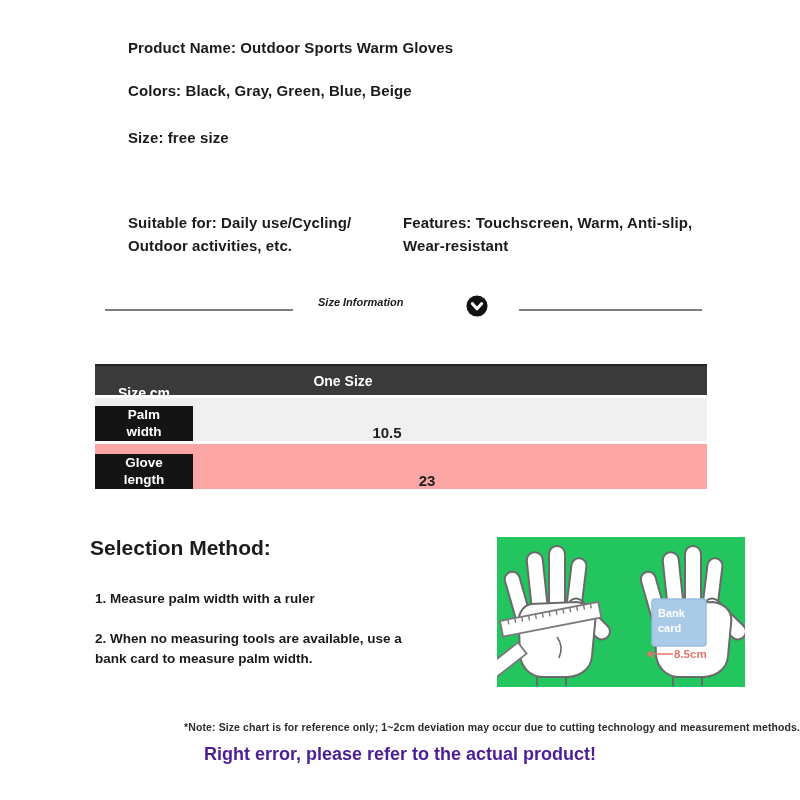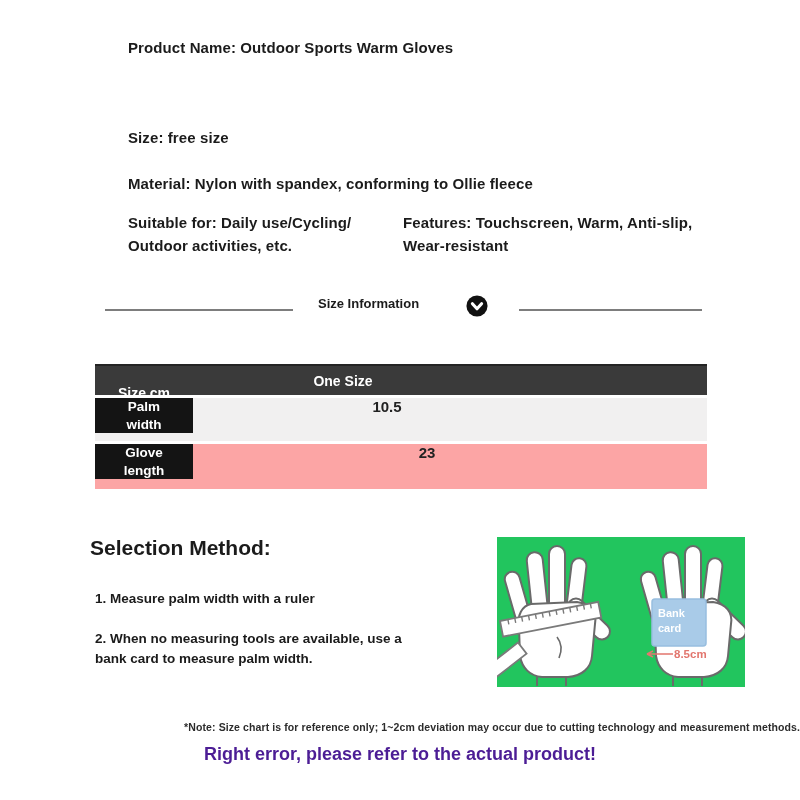--- a/index.html
+++ b/index.html
@@ -6,32 +6,32 @@
   html,body { width:800px; height:800px; background:#fff; }
   .page {
     position:relative; width:800px; height:800px; background:#ffffff;
     font-family:"Liberation Sans", sans-serif; font-weight:bold; color:#1b1b1b;
     overflow:hidden;
   }
   .abs { position:absolute; }
   .spec { font-size:15px; letter-spacing:0.1px; white-space:pre-line; line-height:1.55; }
   
   .divider-line { height:2px; background:#7d7d7d; }
-  .section-title { font-size:13px; }
+  .section-title { font-size:11px;font-style:italic; }
   .chev-circle { width:22px; height:22px; }
   
   .size-table { left:95px; top:364px; width:612px; }
   .tbl-header {
     display:flex; align-items:center; height:31px; background:#3a3a3a;
     border-top:2px solid #242424; color:#ffffff; font-size:14px;
   }
   .tbl-header .c1 { width:98px; text-align:center;margin-top:24px; }
   .tbl-header .c2 { width:300px; text-align:center; }
   .tbl-gap { height:3px; background:#ffffff; }
-  .tbl-row { display:flex; align-items:flex-start; }
+  .tbl-row { display:flex; align-items:flex-end; }
   .tbl-row.r1 { height:43px; background:#f1f0f0; }
   .tbl-row.r2 { height:45px; background:#fca5a5;gap:40px; }
   .cell-label {
     width:98px; background:#141414; color:#ffffff; font-size:13.5px;
     display:flex; align-items:center; justify-content:center; text-align:center;
     white-space:pre-line; line-height:1.3;
   }
   .cell-value {
     width:300px; display:flex; align-items:center; justify-content:center;
     font-size:15px; color:#222222;margin-left:44px;
@@ -43,22 +43,22 @@
   
   .note { width:800px; text-align:right; font-size:10.5px; color:#2c2c2c; letter-spacing:0.1px; }
   .disclaimer { width:800px; text-align:center; font-size:18px; color:#4c1d95; }
 </style>
 </head>
 <body>
 
 <div class="page">
 
   <div class="abs spec" style="left:128px; top:36px;">Product Name: Outdoor Sports Warm Gloves</div>
+  <div class="abs spec" style="left:128px; top:79px;">Colors: Black, Gray, Green, Blue, Beige</div>
   <div class="abs spec" style="left:128px; top:126px;">Size: free size</div>
-  <div class="abs spec" style="left:128px; top:172px;">Material: Nylon with spandex, conforming to Ollie fleece</div>
   <div class="abs spec" style="left:128px; top:211px; width:290px;">Suitable for: Daily use/Cycling/
 Outdoor activities, etc.</div>
   <div class="abs spec" style="left:403px; top:211px; width:330px;">Features: Touchscreen, Warm, Anti-slip,
 Wear-resistant</div>
 
   <div class="abs divider-line" style="left:105px; top:309px; width:188px;"></div>
   <div class="abs section-title" style="left:318px; top:296px;">Size Information</div>
   <div class="abs chev-circle" style="left:466px; top:295px;">
     <svg width="22" height="22" viewBox="0 0 24 24">
       <circle cx="12" cy="12" r="11.5" fill="#111111"></circle>

